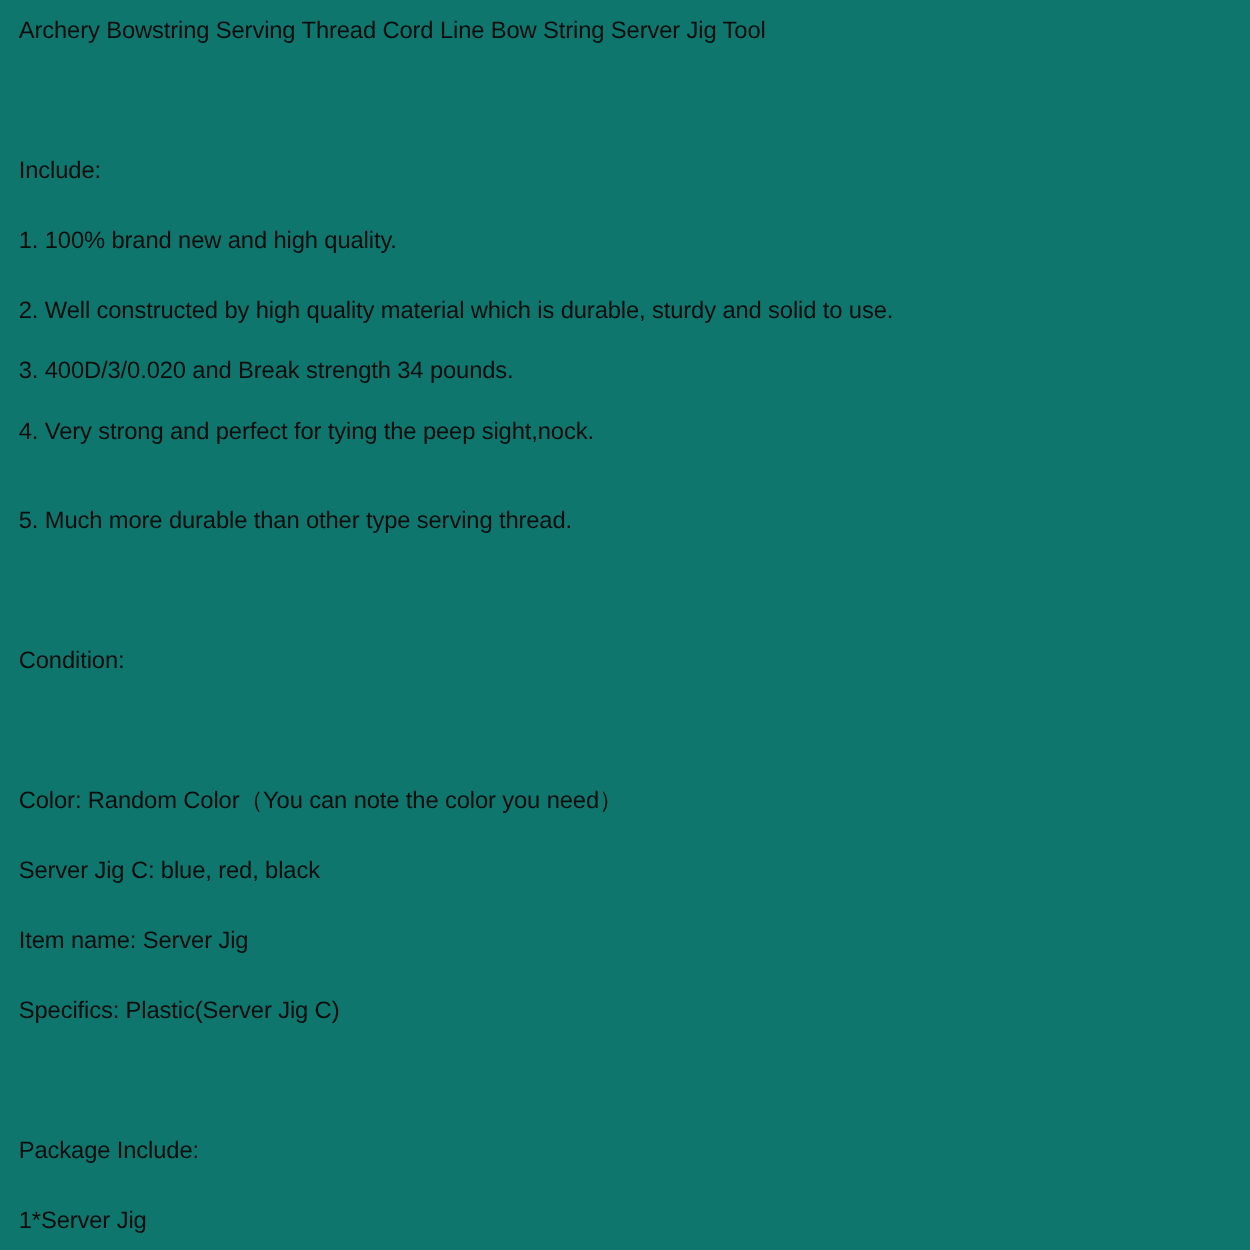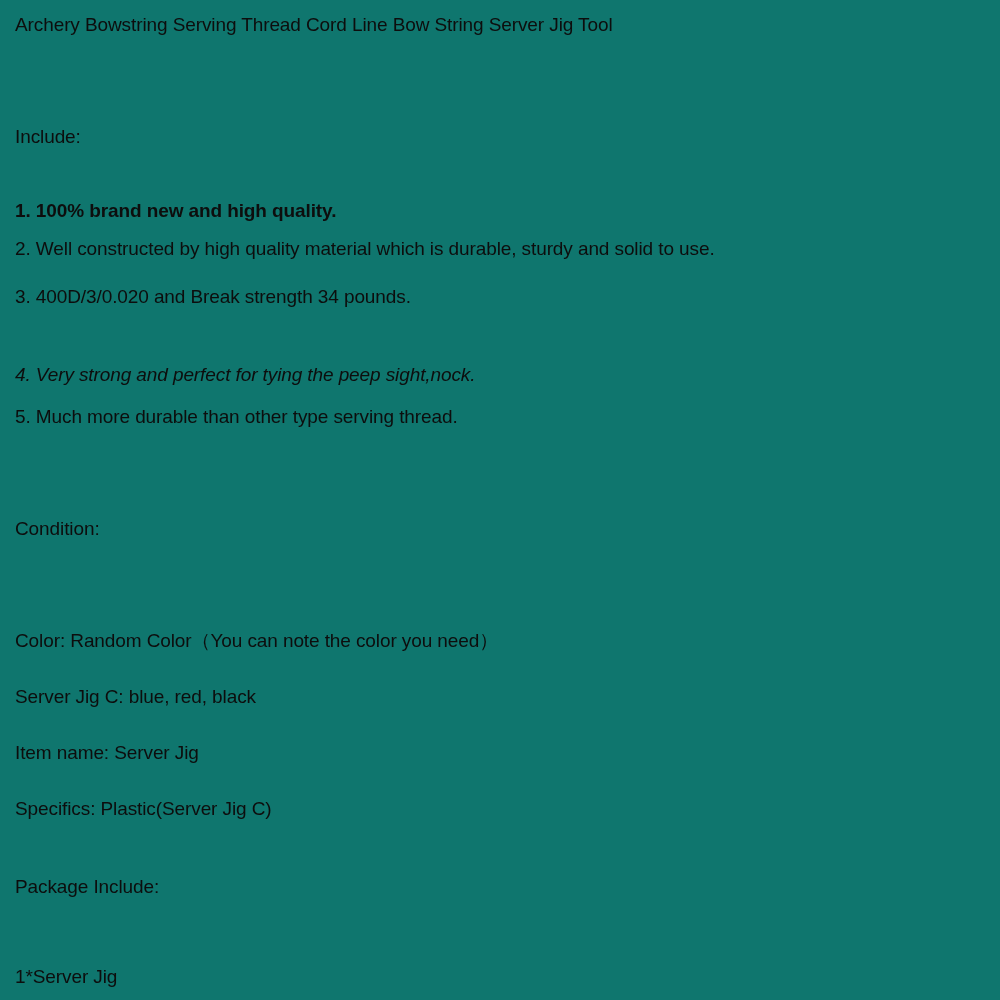--- a/index.html
+++ b/index.html
@@ -22,32 +22,32 @@
     position: absolute;
     left: 15px;
     font-size: 19px;
     line-height: 22px;
     letter-spacing: -0.1px;
     white-space: pre;
     color: #0d0d0d;
   }
   .title { top: 14px; }
   .h-feature   { top: 126px; }
-  .f1 { top: 200px; font-weight: bold; }
+  .f1 { top: 182px; }
   .f2 { top: 238px; }
   .f3 { top: 286px; }
-  .f4 { top: 364px; font-style: italic; }
+  .f4 { top: 335px; }
   .f5 { top: 406px; }
   .h-specifics { top: 518px; }
   .s1 { top: 574px; }
   .s2 { top: 630px; }
   .s3 { top: 686px; }
   .s4 { top: 742px; }
   .s5 { top: 798px; }
-  .h-package   { top: 876px; }
+  .h-package   { top: 910px; }
   .p1 { top: 966px; }
 </style>
 </head>
 <body>
 
 <div class="page">
 
   <div class="line title">Archery Bowstring Serving Thread Cord Line Bow String Server Jig Tool</div>
 
   <div class="line h-feature">Include:</div>

